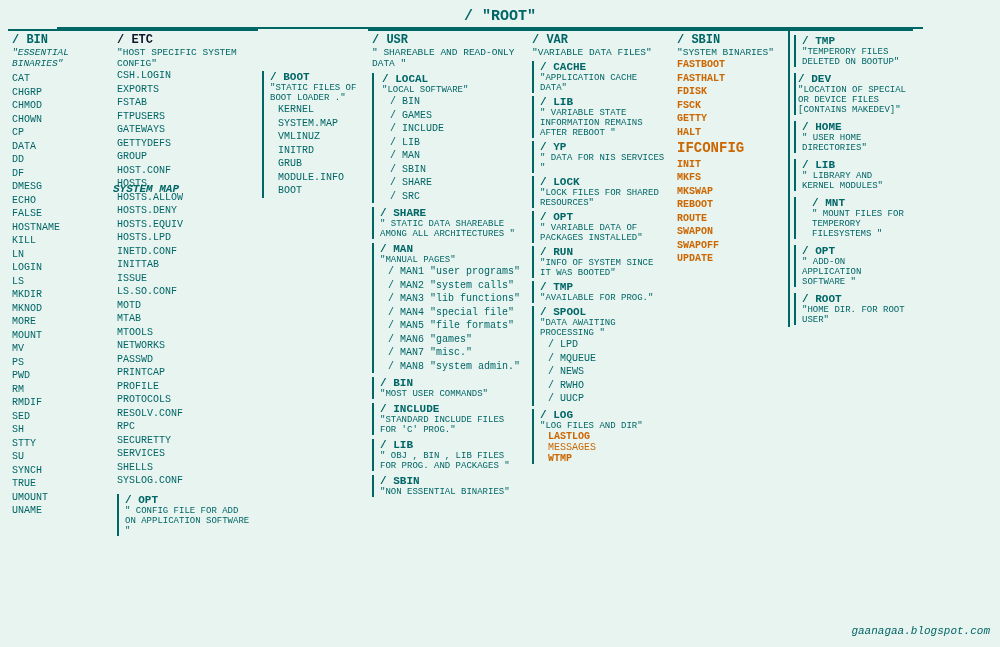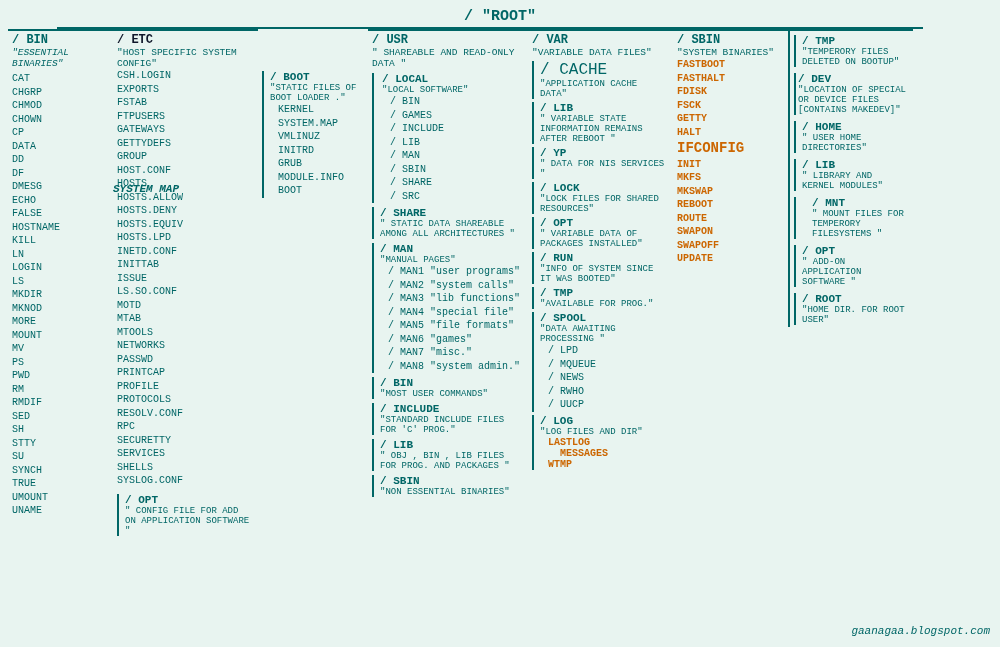--- a/index.html
+++ b/index.html
@@ -211,21 +211,21 @@
         <div style="font-weight:bold; font-size:11px; color:#006666;">/ SBIN</div>
         <div style="font-size:9px; color:#006666;">"NON ESSENTIAL BINARIES"</div>
       </div>
     </div>
 
     <div style="width:145px; padding:2px 4px; border-top:2px solid #006666;">
       <div style="font-weight:bold; font-size:12px; color:#006666;">/ VAR</div>
       <div style="font-size:9.5px; color:#006666;">"VARIABLE DATA FILES"</div>
 
       <div style="border-left:2px solid #006666; padding-left:6px; margin-top:3px;">
-        <div style="font-weight:normal; font-size:16px; color:#006666;">/ CACHE</div>
+        <div style="font-weight:bold; font-size:11px; color:#006666;">/ CACHE</div>
         <div style="font-size:9px; color:#006666;">"APPLICATION CACHE DATA"</div>
       </div>
       <div style="border-left:2px solid #006666; padding-left:6px; margin-top:3px;">
         <div style="font-weight:bold; font-size:11px; color:#006666;">/ LIB</div>
         <div style="font-size:9px; color:#006666;">" VARIABLE STATE INFORMATION REMAINS AFTER REBOOT "</div>
       </div>
       <div style="border-left:2px solid #006666; padding-left:6px; margin-top:3px;">
         <div style="font-weight:bold; font-size:11px; color:#006666;">/ YP</div>
         <div style="font-size:9px; color:#006666;">" DATA FOR NIS SERVICES "</div>
       </div>
@@ -254,21 +254,21 @@
           <div class="item">/ NEWS</div>
           <div class="item">/ RWHO</div>
           <div class="item">/ UUCP</div>
         </div>
       </div>
       <div style="border-left:2px solid #006666; padding-left:6px; margin-top:3px;">
         <div style="font-weight:bold; font-size:11px; color:#006666;">/ LOG</div>
         <div style="font-size:9px; color:#006666;">"LOG FILES AND DIR"</div>
         <div style="margin-left:8px;">
           <div style="color:#cc6600; font-weight:bold; font-size:10px;">LASTLOG</div>
-          <div style="color:#cc6600; font-weight:bold; font-size:10px;margin-left:12px;">MESSAGES</div>
+          <div style="color:#cc6600; font-weight:normal; font-size:10px;">MESSAGES</div>
           <div style="color:#cc6600; font-weight:bold; font-size:10px;">WTMP</div>
         </div>
       </div>
     </div>
 
     <div style="width:115px; padding:2px 4px; border-top:2px solid #006666;">
       <div style="font-weight:bold; font-size:12px; color:#006666;">/ SBIN</div>
       <div style="font-size:9.5px; color:#006666;">"SYSTEM BINARIES"</div>
       <div>
         <div style="color:#cc6600; font-weight:bold; font-size:10px; line-height:1.35;">FASTBOOT</div>

